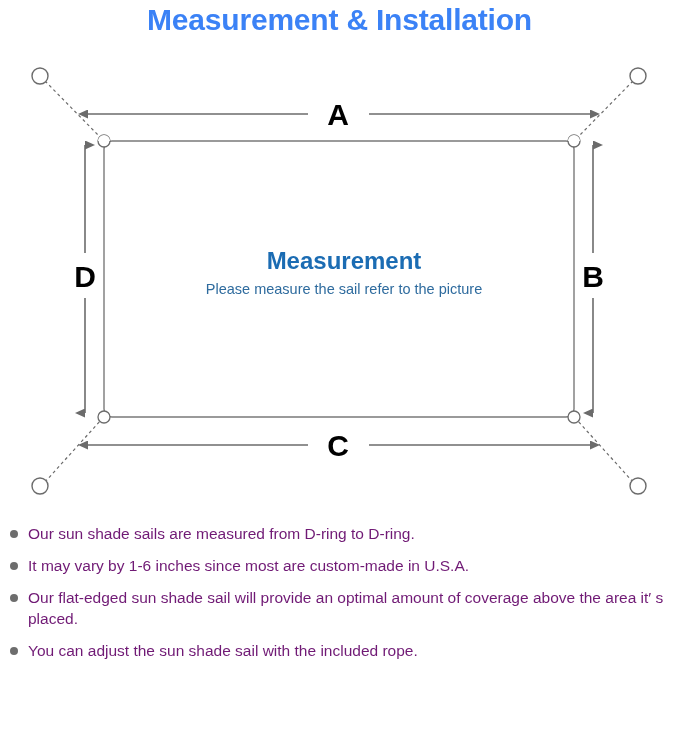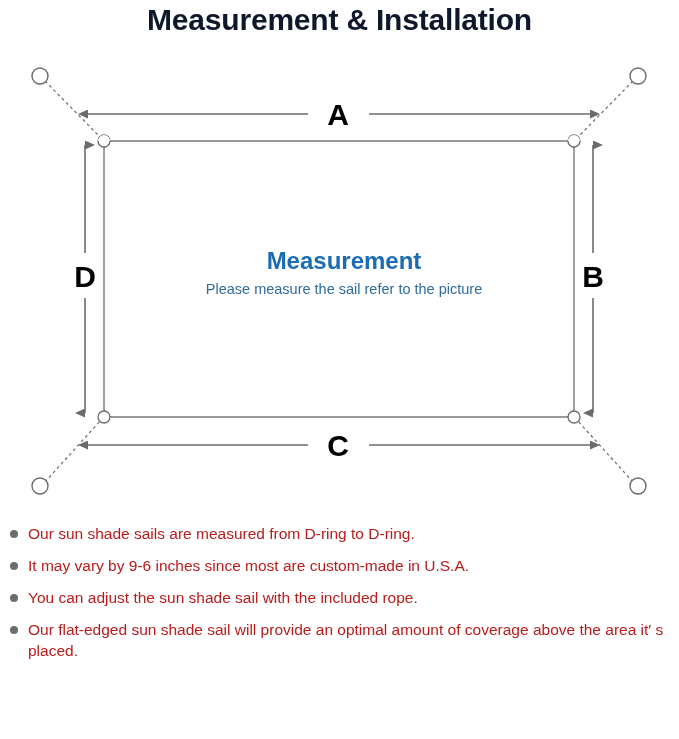--- a/index.html
+++ b/index.html
@@ -20,21 +20,21 @@
   #page-title {
     position: absolute;
     left: 0;
     top: 0;
     width: 679px;
     height: 40px;
     line-height: 40px;
     text-align: center;
     font-size: 30px;
     font-weight: bold;
-    color: #0f172a;
+    color: #3b82f6;
     letter-spacing: -0.2px;
     white-space: nowrap;
   }
 
   
   #diagram {
     position: absolute;
     left: 0;
     top: 48px;
     width: 679px;
@@ -66,21 +66,21 @@
     left: 0;
     top: 523px;
     width: 679px;
   }
   .note-item {
     position: relative;
     padding-left: 28px;
     margin-bottom: 11px;
     font-size: 15.5px;
     line-height: 21px;
-    color: #b91c1c;
+    color: #701a75;
   }
   .note-bullet {
     position: absolute;
     left: 10px;
     top: 7px;
     width: 8px;
     height: 8px;
     border-radius: 50%;
     background: #6d6d6d;
   }
@@ -162,23 +162,23 @@
   </svg>
 </div>
 
 <div id="notes">
   <div class="note-item">
     <span class="note-bullet"></span>
     <span class="note-text">Our sun shade sails are measured from D-ring to D-ring.</span>
   </div>
   <div class="note-item">
     <span class="note-bullet"></span>
-    <span class="note-text">It may vary by 9-6 inches since most are custom-made in U.S.A.</span>
+    <span class="note-text">It may vary by 1-6 inches since most are custom-made in U.S.A.</span>
+  </div>
+  <div class="note-item">
+    <span class="note-bullet"></span>
+    <span class="note-text">Our flat-edged sun shade sail will provide an optimal amount of coverage above the area it′ s placed.</span>
   </div>
   <div class="note-item">
     <span class="note-bullet"></span>
     <span class="note-text">You can adjust the sun shade sail with the included rope.</span>
   </div>
-  <div class="note-item">
-    <span class="note-bullet"></span>
-    <span class="note-text">Our flat-edged sun shade sail will provide an optimal amount of coverage above the area it′ s placed.</span>
-  </div>
 </div>
 
 </body></html>

